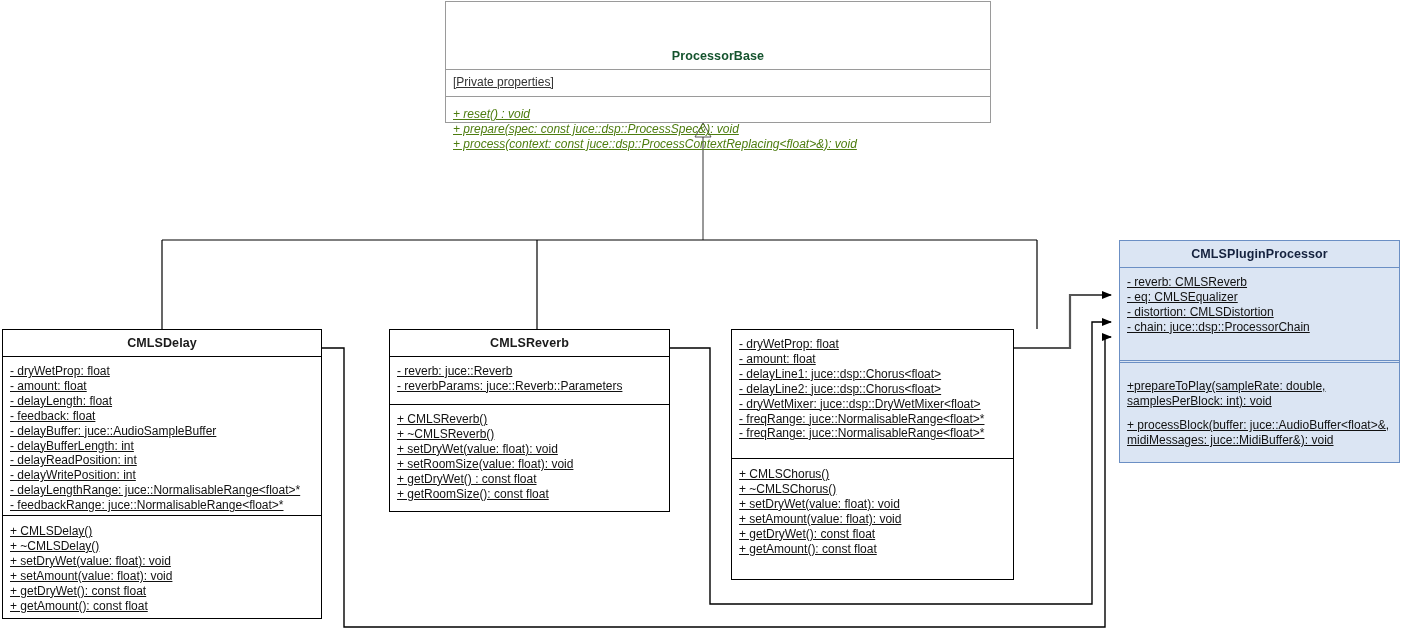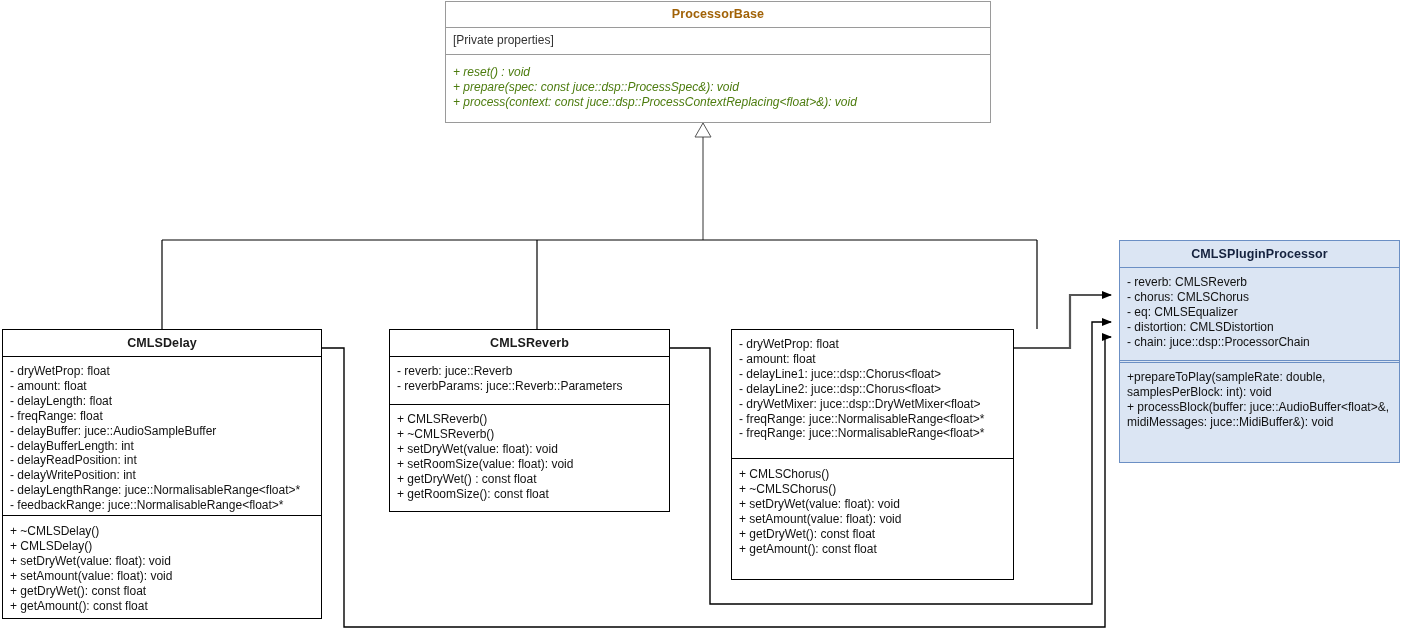--- a/index.html
+++ b/index.html
@@ -48,21 +48,22 @@
     font-weight: bold;
     color: #1a1a1a;
     letter-spacing: 0.1px;
     box-sizing: border-box;
     padding: 6px 4px 6px 4px;
     border-bottom: 1px solid #000000;
     white-space: nowrap;
   }
   .uml-class.gray > .class-title {
     border-bottom-color: #9a9a9a;
-    color: #a16207;
+    color: #14532d;
+    margin-top: 42px;
   }
   .uml-class.blue > .class-title {
     border-bottom-color: #6b8fc4;
     color: #14213d;
   }
   .compartment {
     box-sizing: border-box;
     padding: 7px 6px 7px 7px;
     font-size: 12px;
     line-height: 14.9px;
@@ -73,23 +74,25 @@
   }
   .uml-class.gray .compartment.divided {
     border-top-color: #9a9a9a;
   }
   .uml-class.blue .compartment.divided {
     border-top: 3px double #6b8fc4;
   }
   .compartment .member {
     white-space: nowrap;
     overflow: visible;
+    text-decoration: underline;
   }
   .compartment.wrap .member {
     white-space: normal;
+    margin-top: 9px;
   }
   .compartment.italic .member {
     font-style: italic;
     color: #4d7c0f;
   }
   .uml-class.gray .compartment {
     color: #333;
   }
 
   
@@ -166,31 +169,31 @@
       <div class="member">+ process(context: const juce::dsp::ProcessContextReplacing&lt;float&gt;&amp;): void</div>
     </div>
   </div>
 
   <div class="uml-class" id="cls-delay">
     <div class="class-title">CMLSDelay</div>
     <div class="compartment c-attrs">
       <div class="member">- dryWetProp: float</div>
       <div class="member">- amount: float</div>
       <div class="member">- delayLength: float</div>
-      <div class="member">- freqRange: float</div>
+      <div class="member">- feedback: float</div>
       <div class="member">- delayBuffer: juce::AudioSampleBuffer</div>
       <div class="member">- delayBufferLength: int</div>
       <div class="member">- delayReadPosition: int</div>
       <div class="member">- delayWritePosition: int</div>
       <div class="member">- delayLengthRange: juce::NormalisableRange&lt;float&gt;*</div>
       <div class="member">- feedbackRange: juce::NormalisableRange&lt;float&gt;*</div>
     </div>
     <div class="compartment c-ops divided">
+      <div class="member">+ CMLSDelay()</div>
       <div class="member">+ ~CMLSDelay()</div>
-      <div class="member">+ CMLSDelay()</div>
       <div class="member">+ setDryWet(value: float): void</div>
       <div class="member">+ setAmount(value: float): void</div>
       <div class="member">+ getDryWet(): const float</div>
       <div class="member">+ getAmount(): const float</div>
     </div>
   </div>
 
   <div class="uml-class" id="cls-reverb">
     <div class="class-title">CMLSReverb</div>
     <div class="compartment c-attrs">
@@ -224,21 +227,20 @@
       <div class="member">+ setAmount(value: float): void</div>
       <div class="member">+ getDryWet(): const float</div>
       <div class="member">+ getAmount(): const float</div>
     </div>
   </div>
 
   <div class="uml-class blue" id="cls-plugin">
     <div class="class-title">CMLSPluginProcessor</div>
     <div class="compartment c-attrs">
       <div class="member">- reverb: CMLSReverb</div>
-      <div class="member">- chorus: CMLSChorus</div>
       <div class="member">- eq: CMLSEqualizer</div>
       <div class="member">- distortion: CMLSDistortion</div>
       <div class="member">- chain: juce::dsp::ProcessorChain</div>
     </div>
     <div class="compartment c-ops divided wrap">
       <div class="member">+prepareToPlay(sampleRate: double, samplesPerBlock: int): void</div>
       <div class="member">+ processBlock(buffer: juce::AudioBuffer&lt;float&gt;&amp;, midiMessages: juce::MidiBuffer&amp;): void</div>
     </div>
   </div>
 

